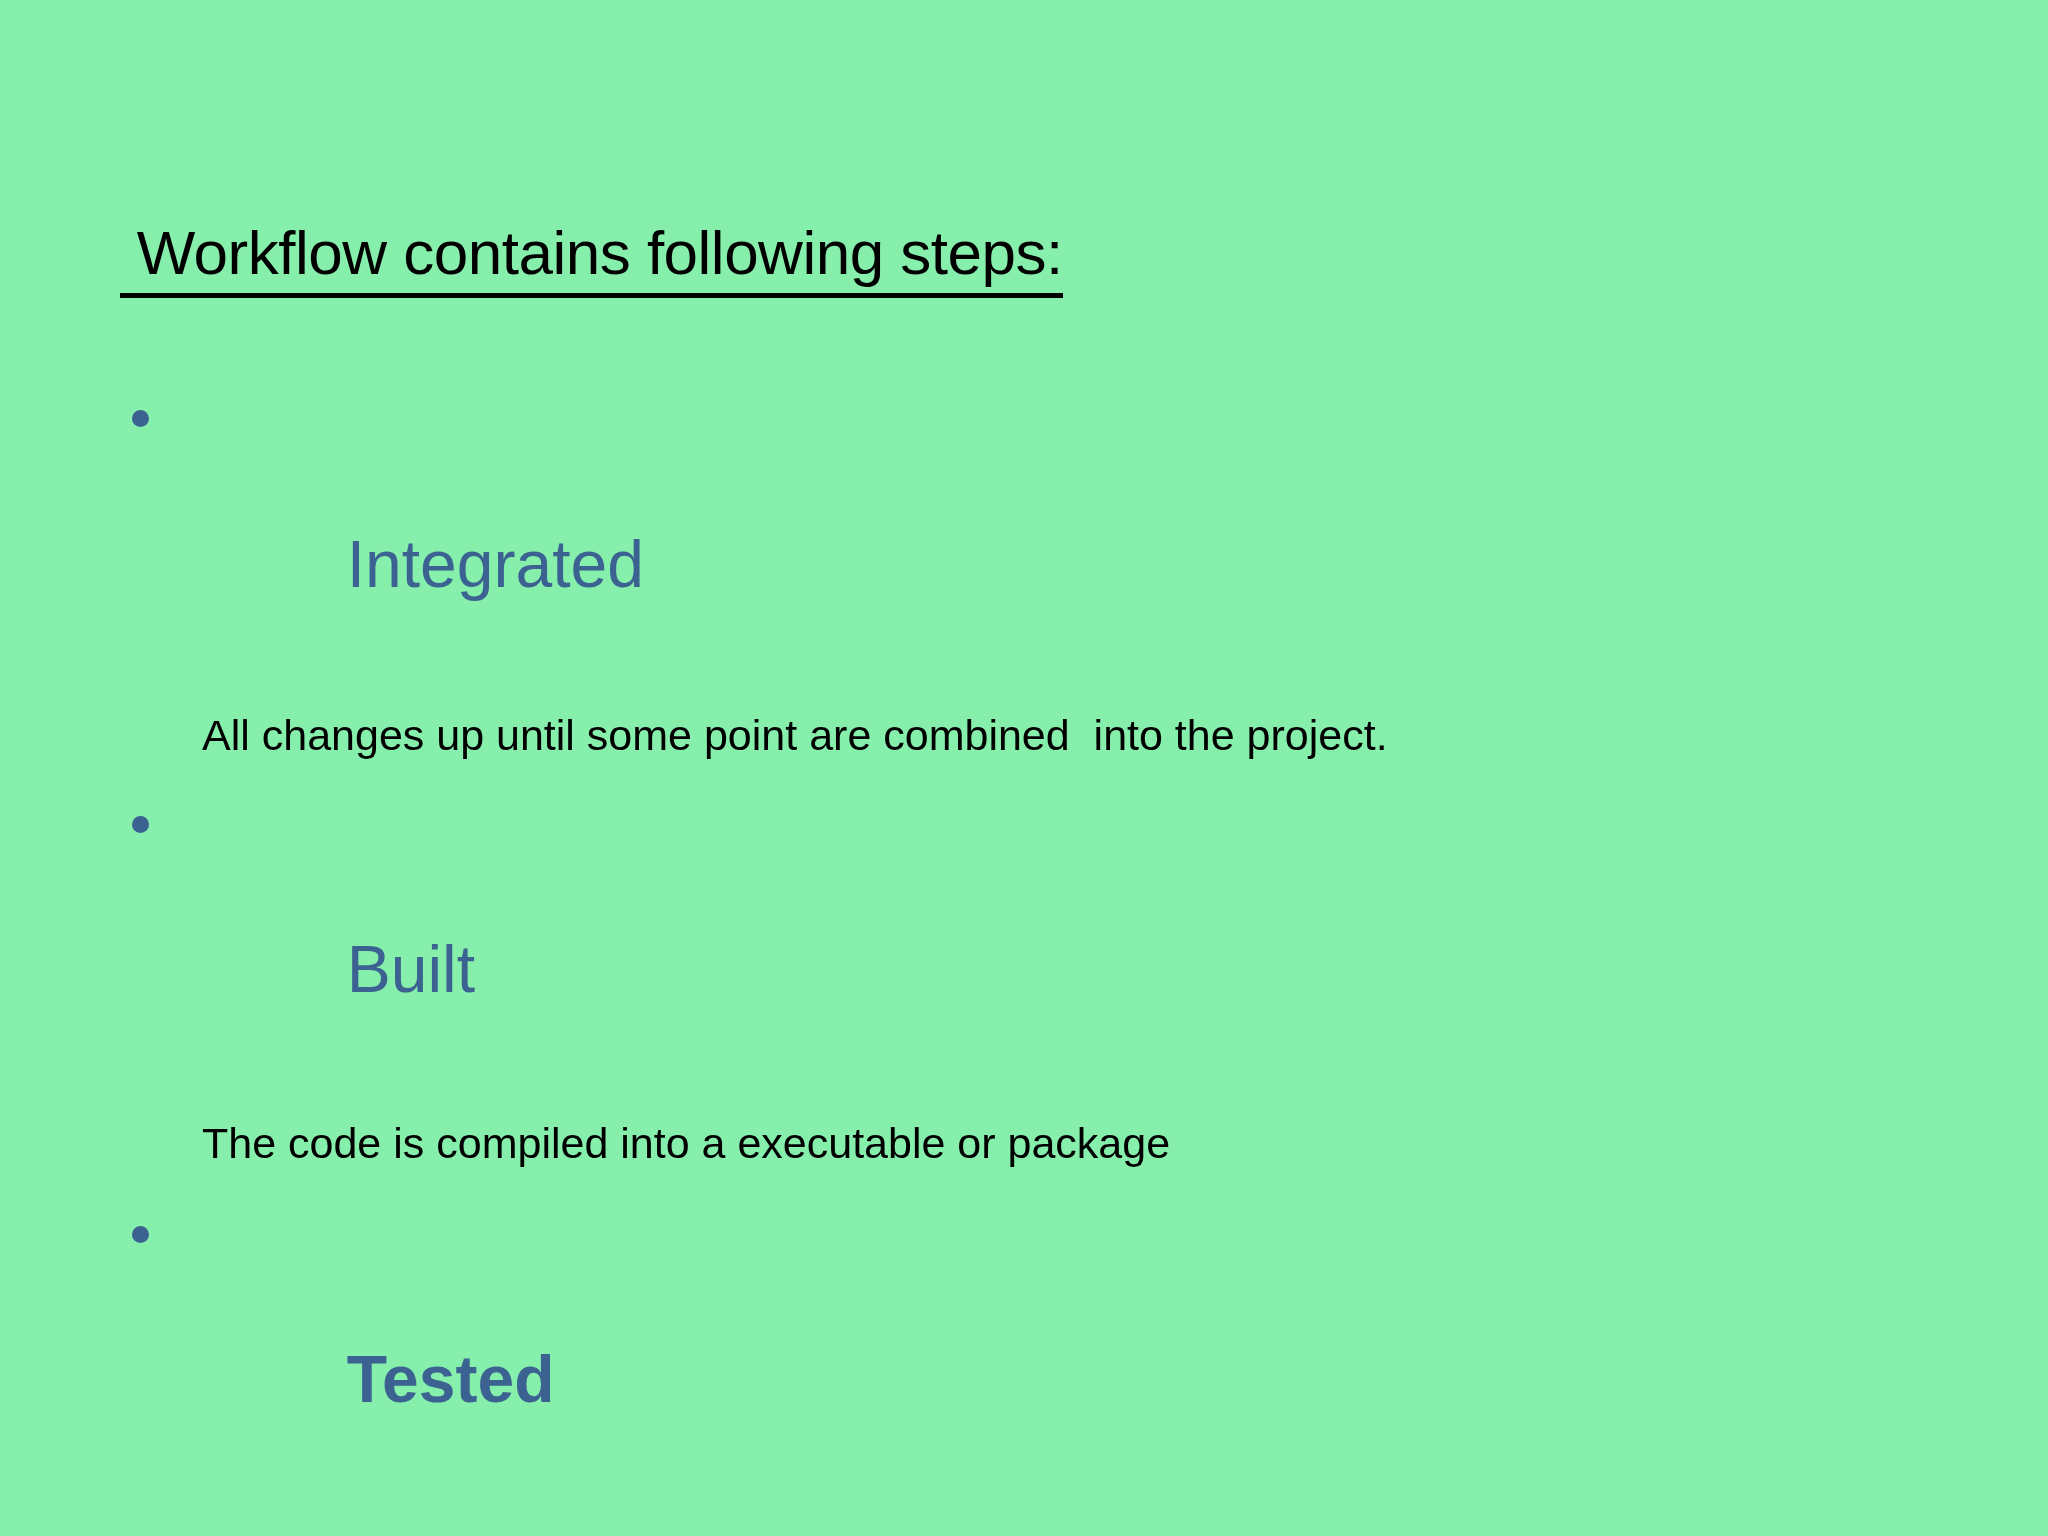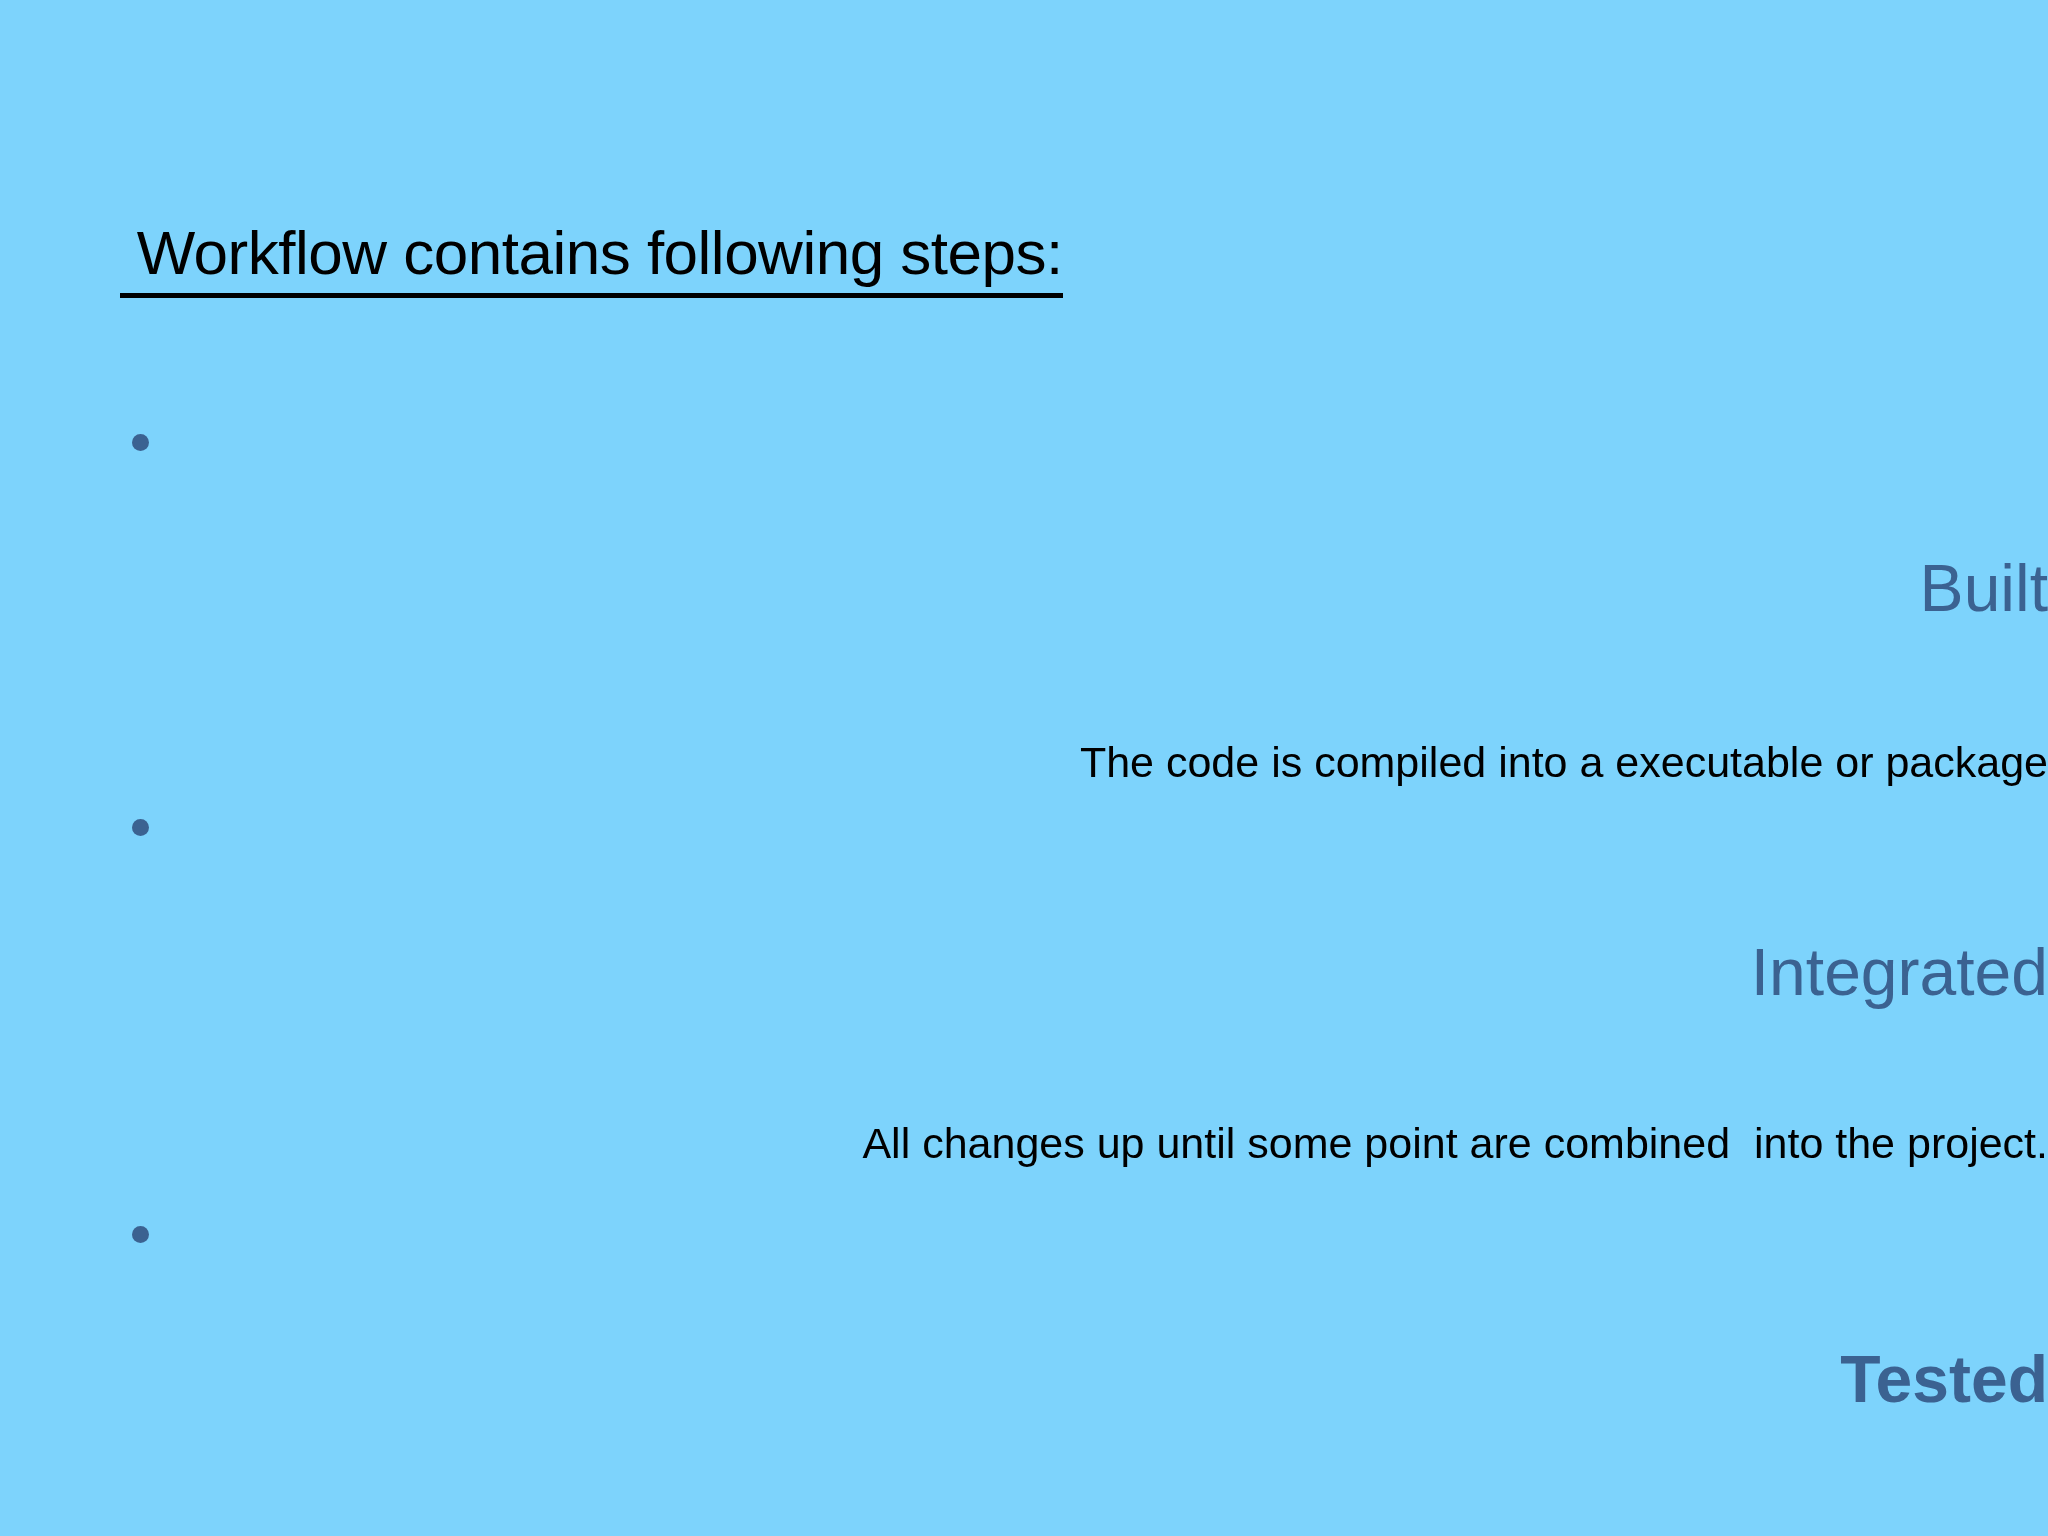--- a/index.html
+++ b/index.html
@@ -9,23 +9,22 @@
   }
 
   body {
     font-family: "Liberation Sans", sans-serif;
   }
 
   #slide {
     position: relative;
     width: 2048px;
     height: 1536px;
-    background: #7dd3fc;
+    background: #86efac;
     overflow: hidden;
-    text-align: right;
   }
 
   
   .slide-title {
     position: absolute;
     left: 120px;
     top: 220px;
     font-size: 62px;
     font-weight: 400;
     color: #000000;
@@ -91,34 +90,34 @@
 </style>
 </head>
 <body>
 
 <div id="slide">
 
   <div class="slide-title"> Workflow contains following steps:</div>
 
   <div class="steps">
 
+    <div class="step step-1">
+      <div class="step-head">
+        <span class="bullet-dot"></span>
+        <span>Integrated</span>
+      </div>
+      <div class="step-desc">All changes up until some point are combined  into the project.</div>
+    </div>
+
     <div class="step step-2">
       <div class="step-head">
         <span class="bullet-dot"></span>
         <span>Built</span>
       </div>
       <div class="step-desc">The code is compiled into a executable or package</div>
-    </div>
-
-    <div class="step step-1">
-      <div class="step-head">
-        <span class="bullet-dot"></span>
-        <span>Integrated</span>
-      </div>
-      <div class="step-desc">All changes up until some point are combined  into the project.</div>
     </div>
 
     <div class="step step-3">
       <div class="step-head">
         <span class="bullet-dot"></span>
         <span>Tested</span>
       </div>
 
     </div>
 

